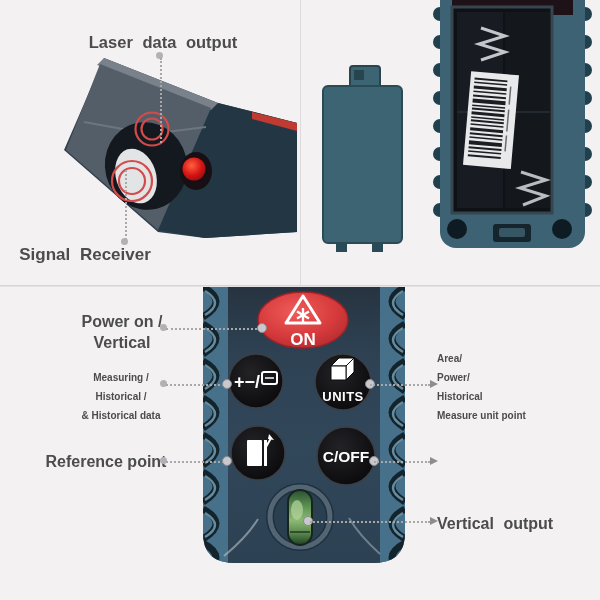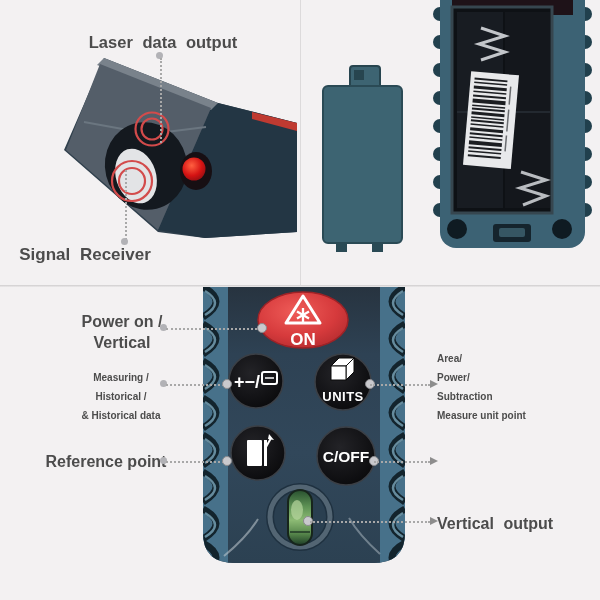--- a/index.html
+++ b/index.html
@@ -293,21 +293,21 @@
   <span class="ds" style="left:160px;top:457px"></span>
   <div class="lh" style="left:166px;top:461px;width:62px"></div>
   <span class="db" style="left:222px;top:456px"></span>
 
   <span class="db" style="left:365px;top:379px"></span>
   <div class="lh" style="left:370px;top:384px;width:60px"></div>
   <span class="arr" style="left:430px;top:380px"></span>
   <div class="lab s15" style="left:437px;top:349px;width:160px">
     <span class="ln">Area/</span>
     <span class="ln">Power/</span>
-    <span class="ln">Subtraction</span>
+    <span class="ln">Historical</span>
     <span class="ln">Measure unit point</span>
   </div>
 
   <span class="db" style="left:369px;top:456px"></span>
   <div class="lh" style="left:374px;top:461px;width:56px"></div>
   <span class="arr" style="left:430px;top:457px"></span>
 
   <span class="db" style="left:303px;top:516px"></span>
   <div class="lh" style="left:310px;top:521px;width:120px"></div>
   <span class="arr" style="left:430px;top:517px"></span>

